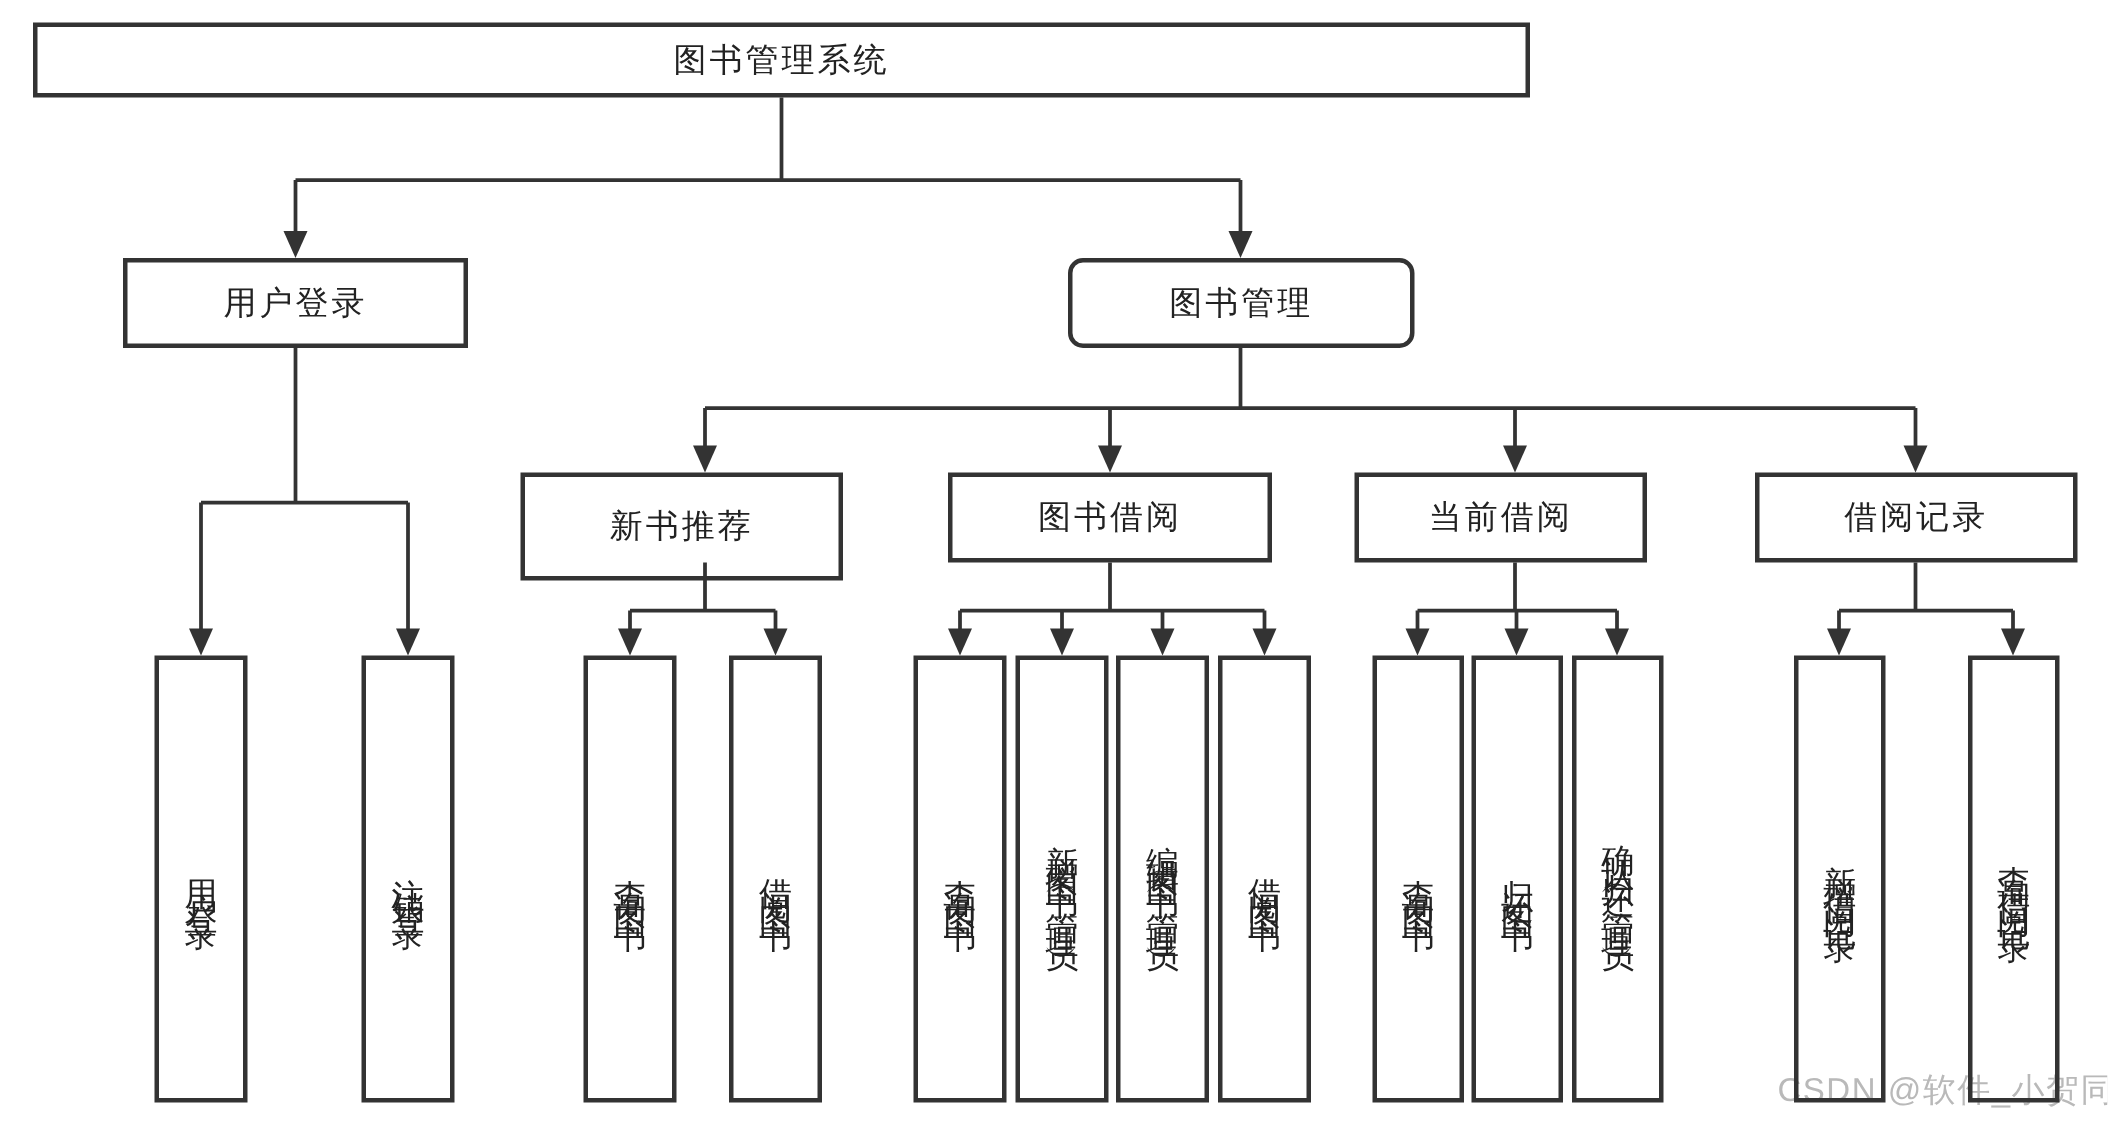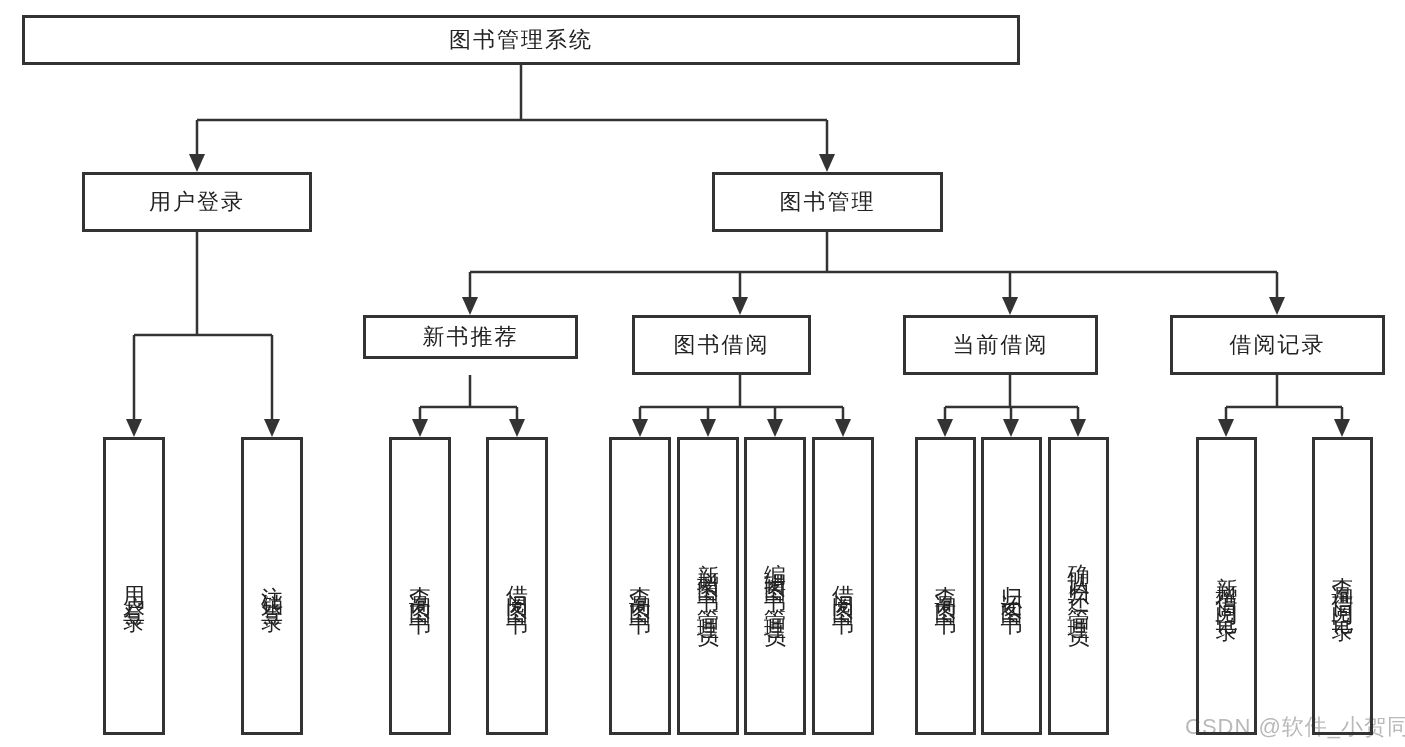--- a/index.html
+++ b/index.html
@@ -68,23 +68,23 @@
     z-index: 1;
     font-size: 22px;
     color: #b9b9b9;
     letter-spacing: 1px;
     white-space: nowrap;
   }
 
   
   #n-root            { left: 22px;   top: 15px;  width: 998px; height: 50px; }
   #n-user-login      { left: 82px;   top: 172px; width: 230px; height: 60px; }
-  #n-book-mgmt       { left: 712px;  top: 172px; width: 231px; height: 60px; }
-  #n-new-books       { left: 363px;  top: 315px; width: 215px; height: 44px; }
-  #n-book-borrow     { left: 632px;  top: 315px; width: 179px; height: 60px; }
+  #n-book-mgmt       { left: 712px;  top: 172px; width: 231px; height: 60px; border-radius: 10px; }
+  #n-new-books       { left: 347px;  top: 315px; width: 215px; height: 72px; }
+  #n-book-borrow     { left: 632px;  top: 315px; width: 216px; height: 60px; }
   #n-current-borrow  { left: 903px;  top: 315px; width: 195px; height: 60px; }
   #n-borrow-records  { left: 1170px; top: 315px; width: 215px; height: 60px; }
 
   #lf-user-login   { left: 103px;  width: 62px; }
   #lf-logout       { left: 241px;  width: 62px; }
   #lf-nb-query     { left: 389px;  width: 62px; }
   #lf-nb-borrow    { left: 486px;  width: 62px; }
   #lf-bb-query     { left: 609px;  width: 62px; }
   #lf-bb-add       { left: 677px;  width: 62px; }
   #lf-bb-edit      { left: 744px;  width: 62px; }

